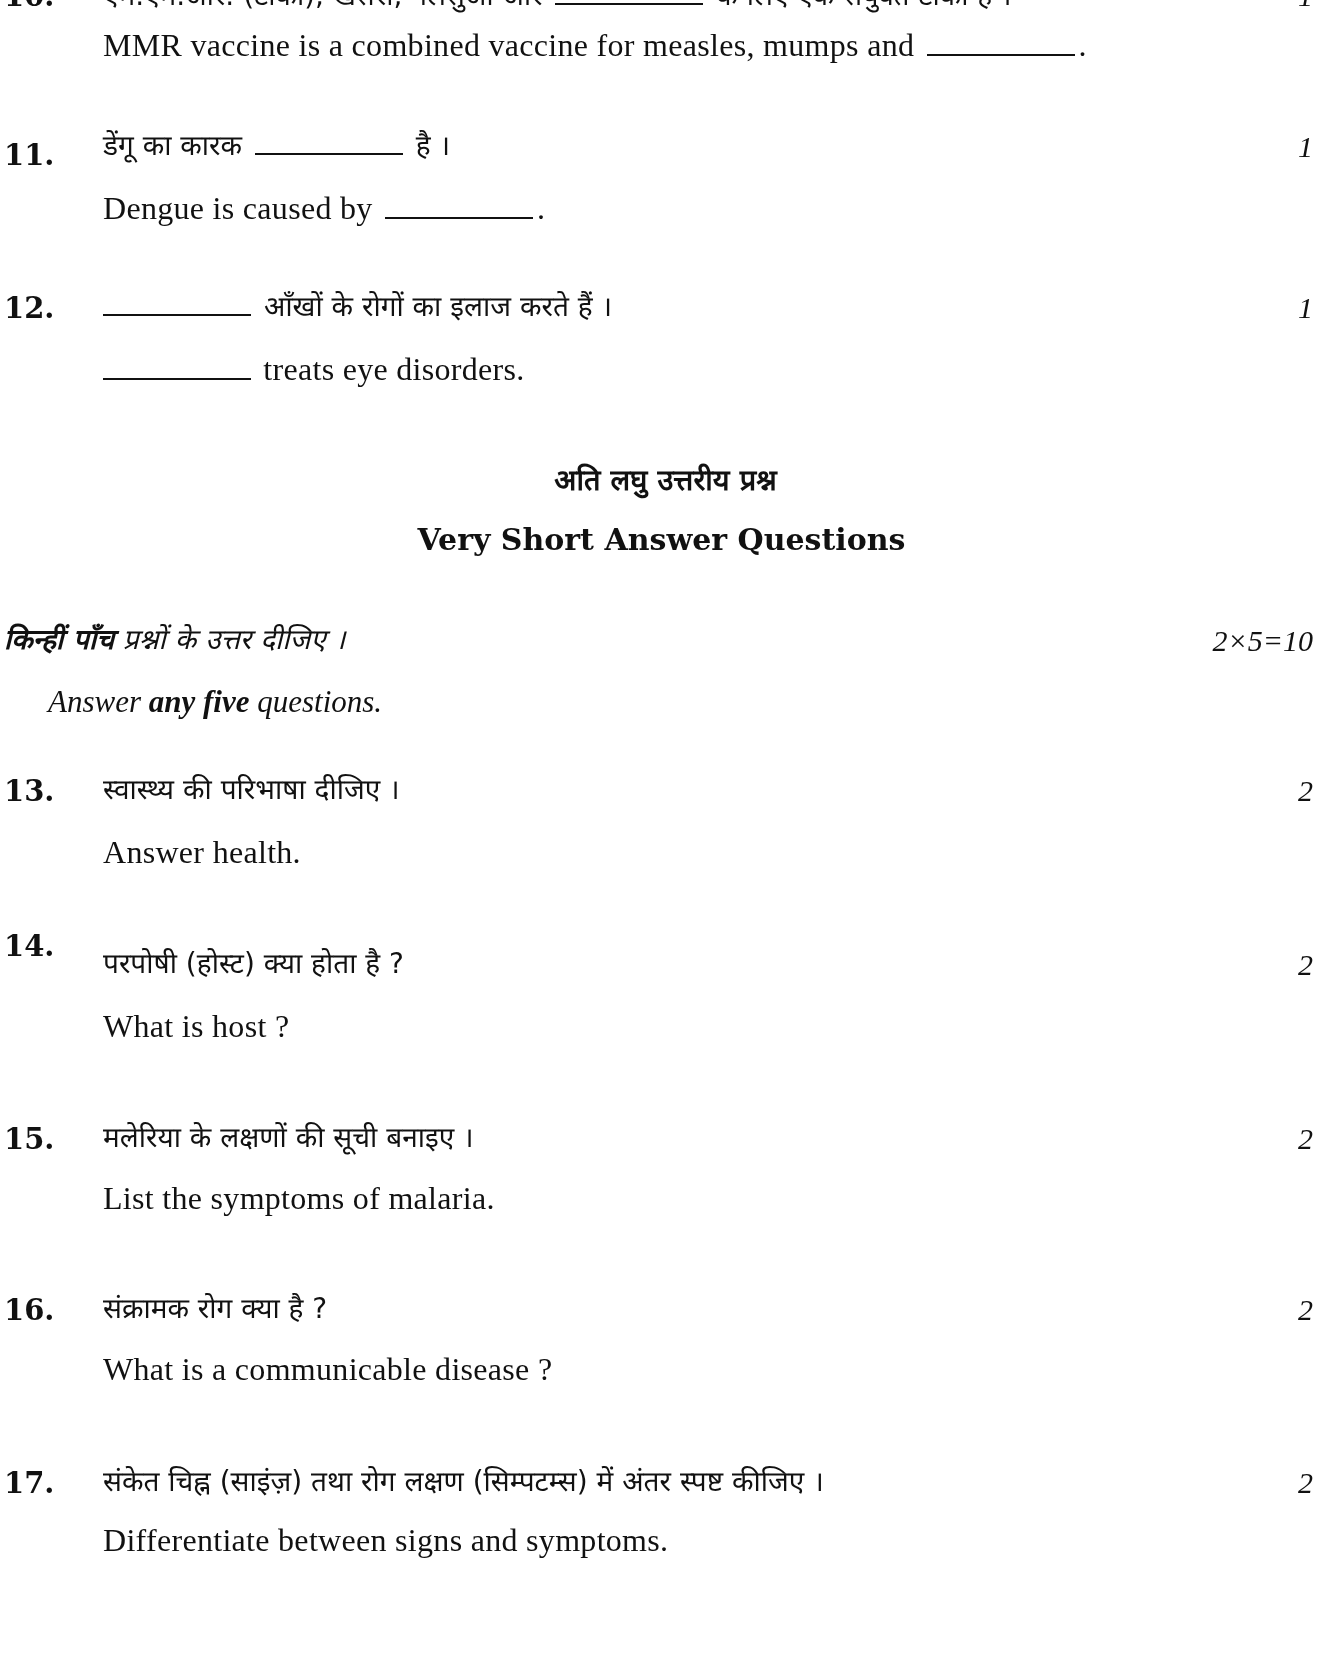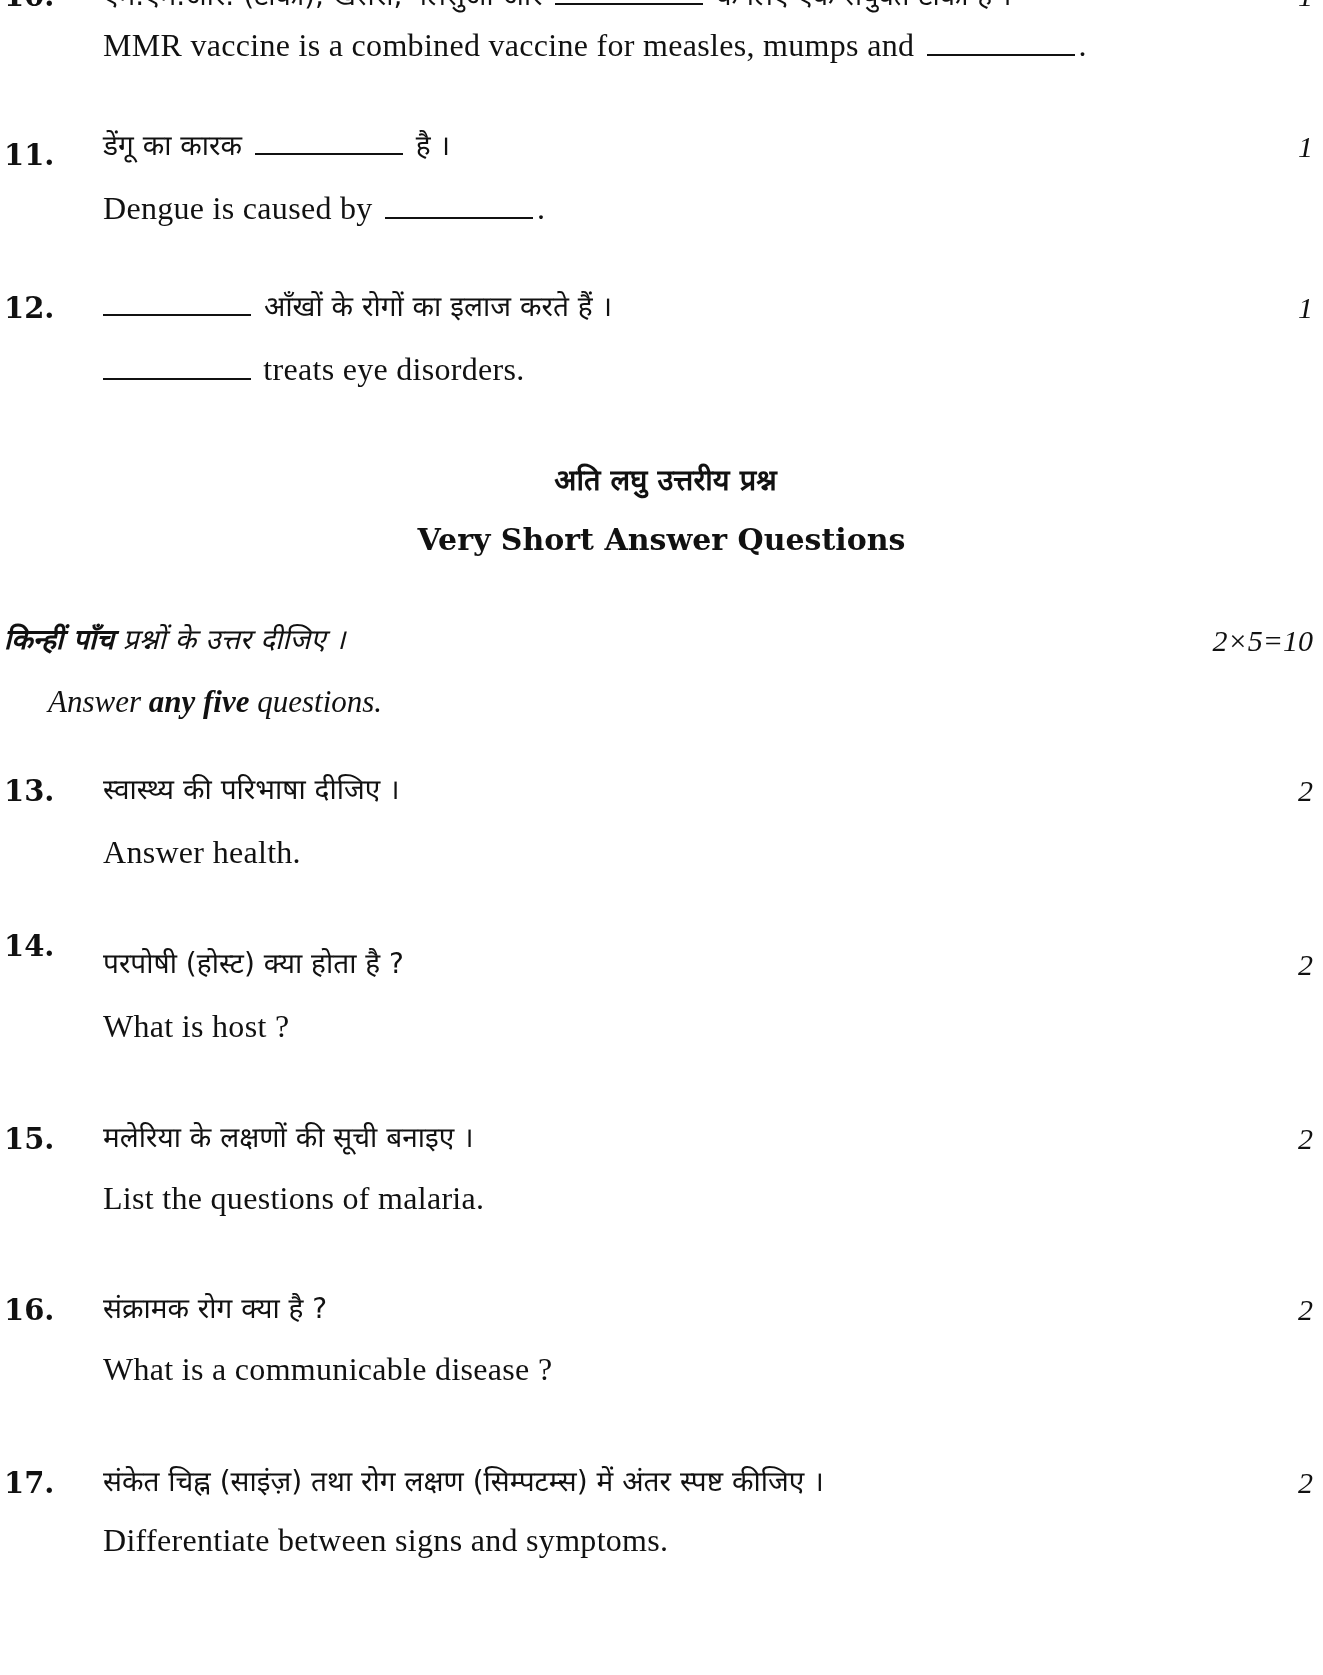--- a/index.html
+++ b/index.html
@@ -178,21 +178,21 @@
   <span class="qnum" style="top:928px;">14.</span>
   <div class="line qtext hi" style="top:946px;">परपोषी (होस्ट) क्या होता है ?</div>
   <span class="marks" style="top:947px;">2</span>
   <div class="line qtext en" style="top:1008px;">What is host ?</div>
 </div>
 
 <div>
   <span class="qnum" style="top:1121px;">15.</span>
   <div class="line qtext hi" style="top:1120px;">मलेरिया के लक्षणों की सूची बनाइए ।</div>
   <span class="marks" style="top:1121px;">2</span>
-  <div class="line qtext en" style="top:1180px;">List the questions of malaria.</div>
+  <div class="line qtext en" style="top:1180px;">List the symptoms of malaria.</div>
 </div>
 
 <div>
   <span class="qnum" style="top:1292px;">16.</span>
   <div class="line qtext hi" style="top:1291px;">संक्रामक रोग क्या है ?</div>
   <span class="marks" style="top:1292px;">2</span>
   <div class="line qtext en" style="top:1351px;">What is a communicable disease ?</div>
 </div>
 
 <div>

